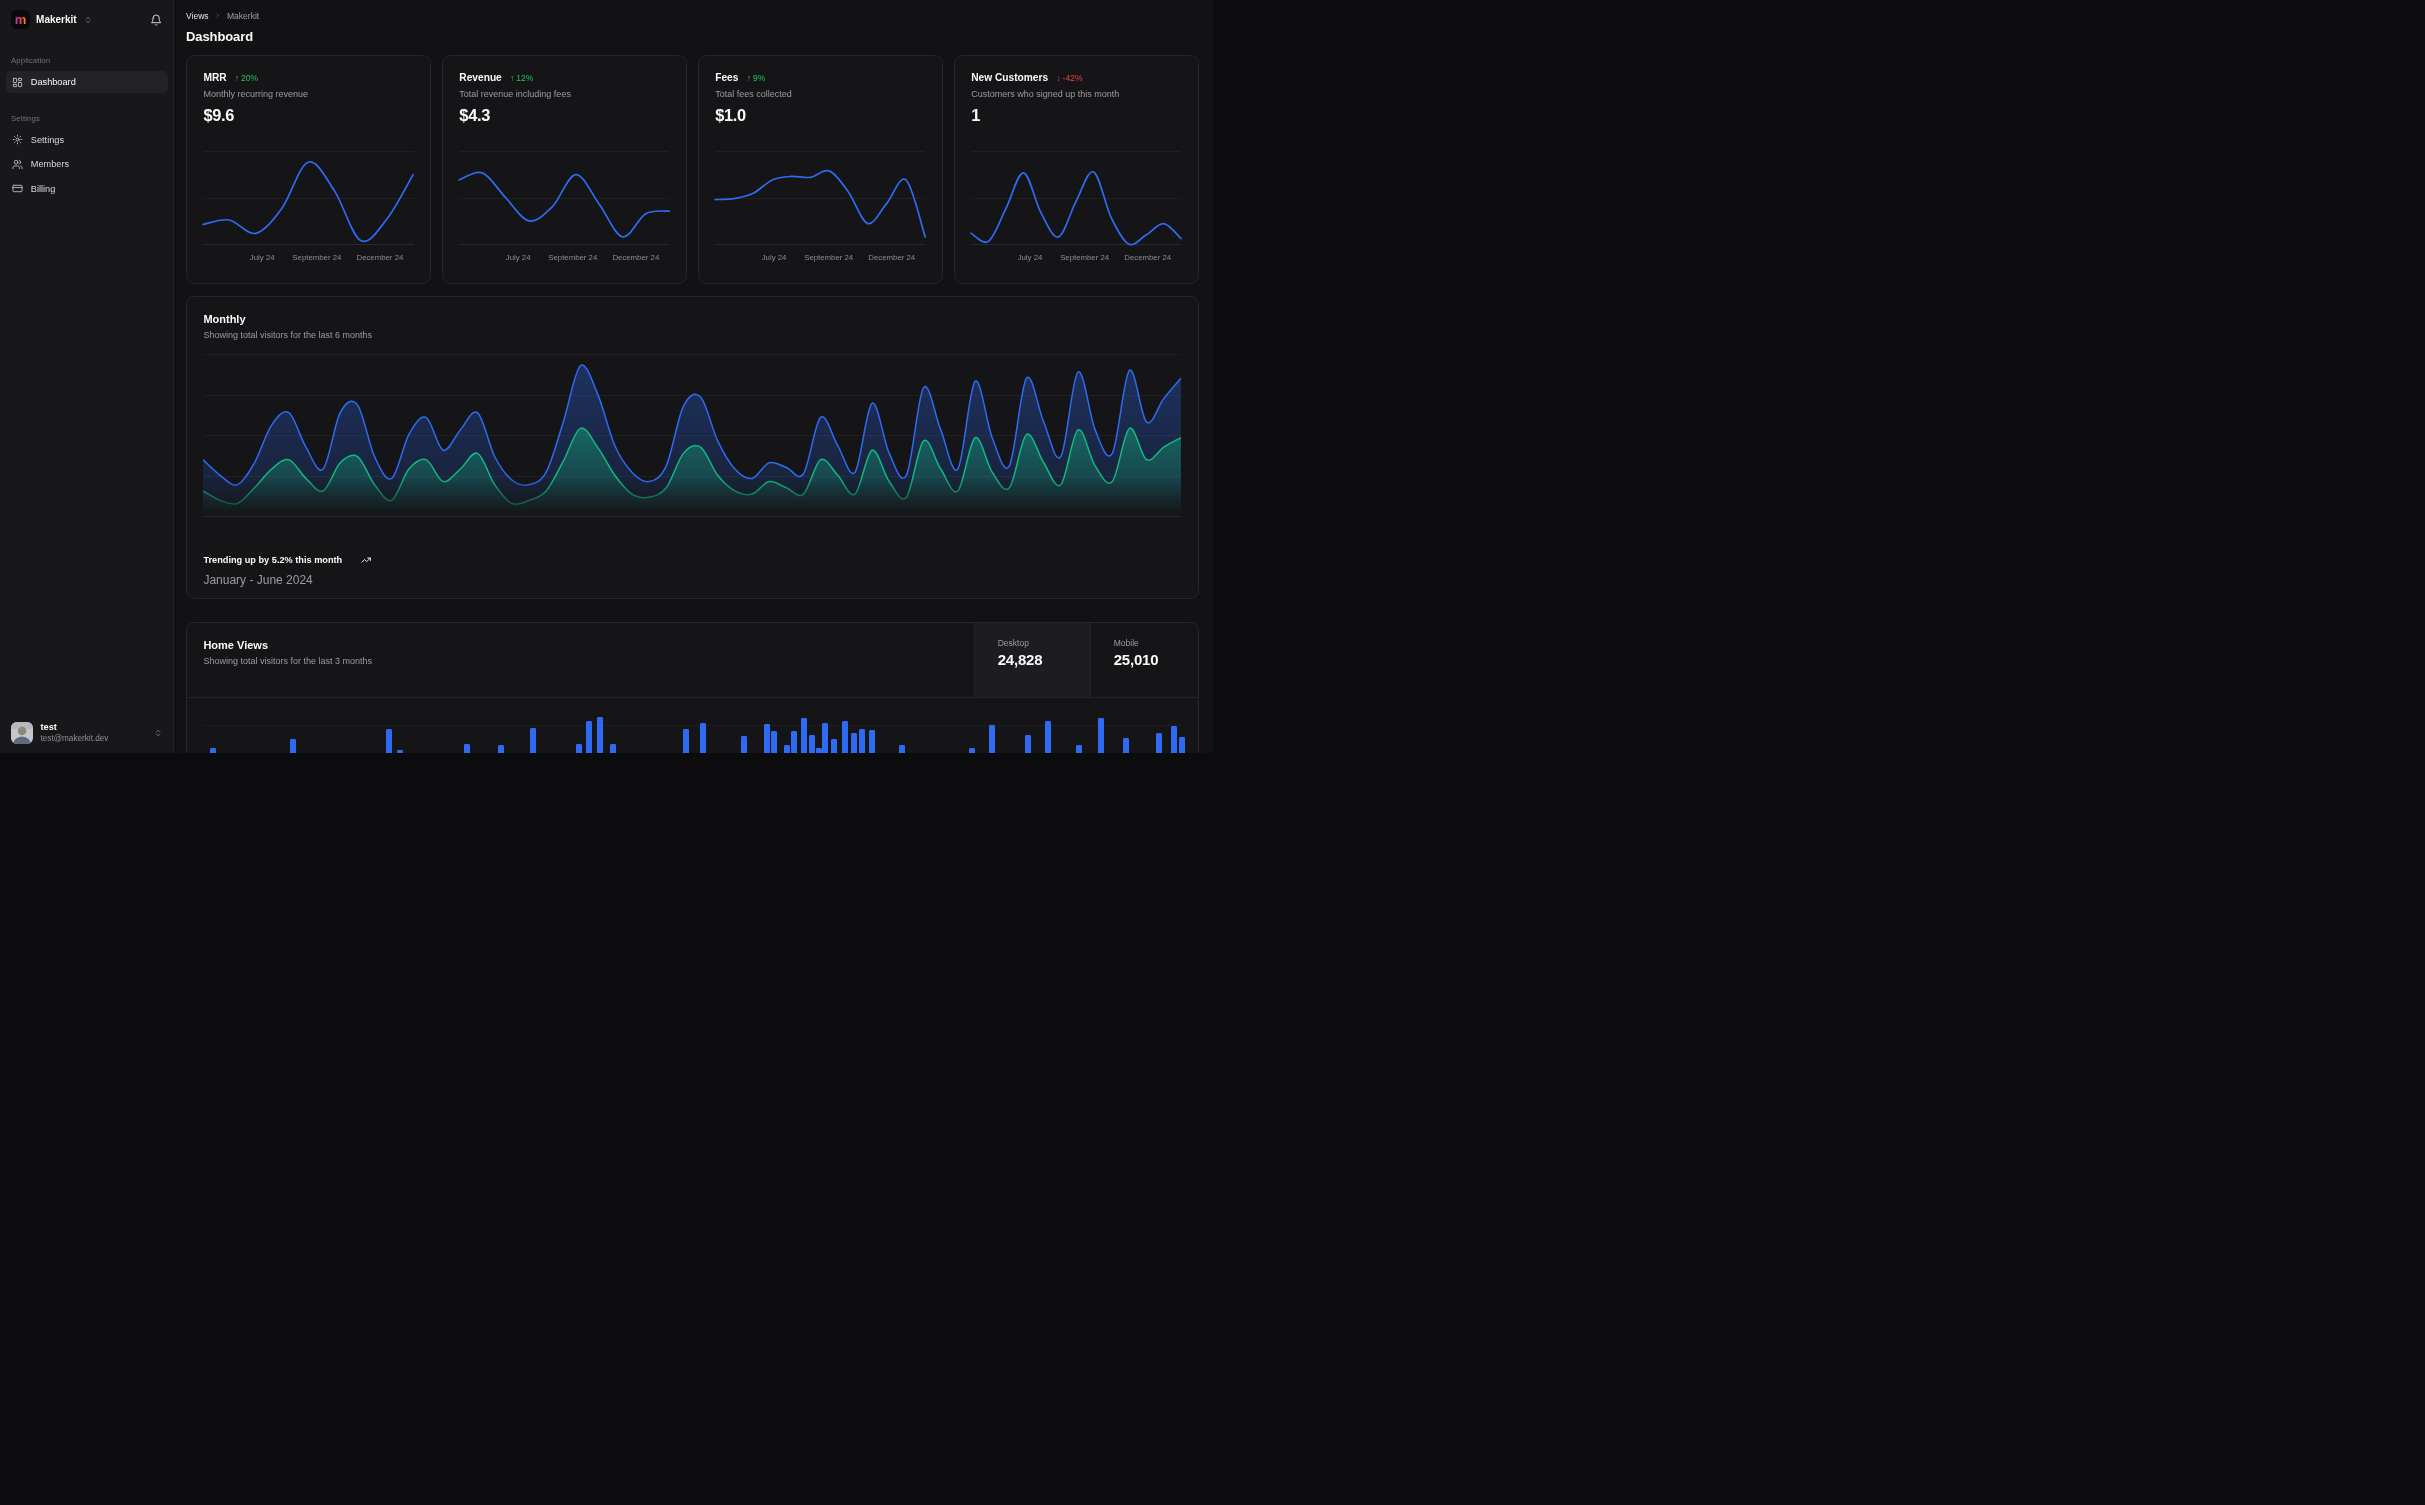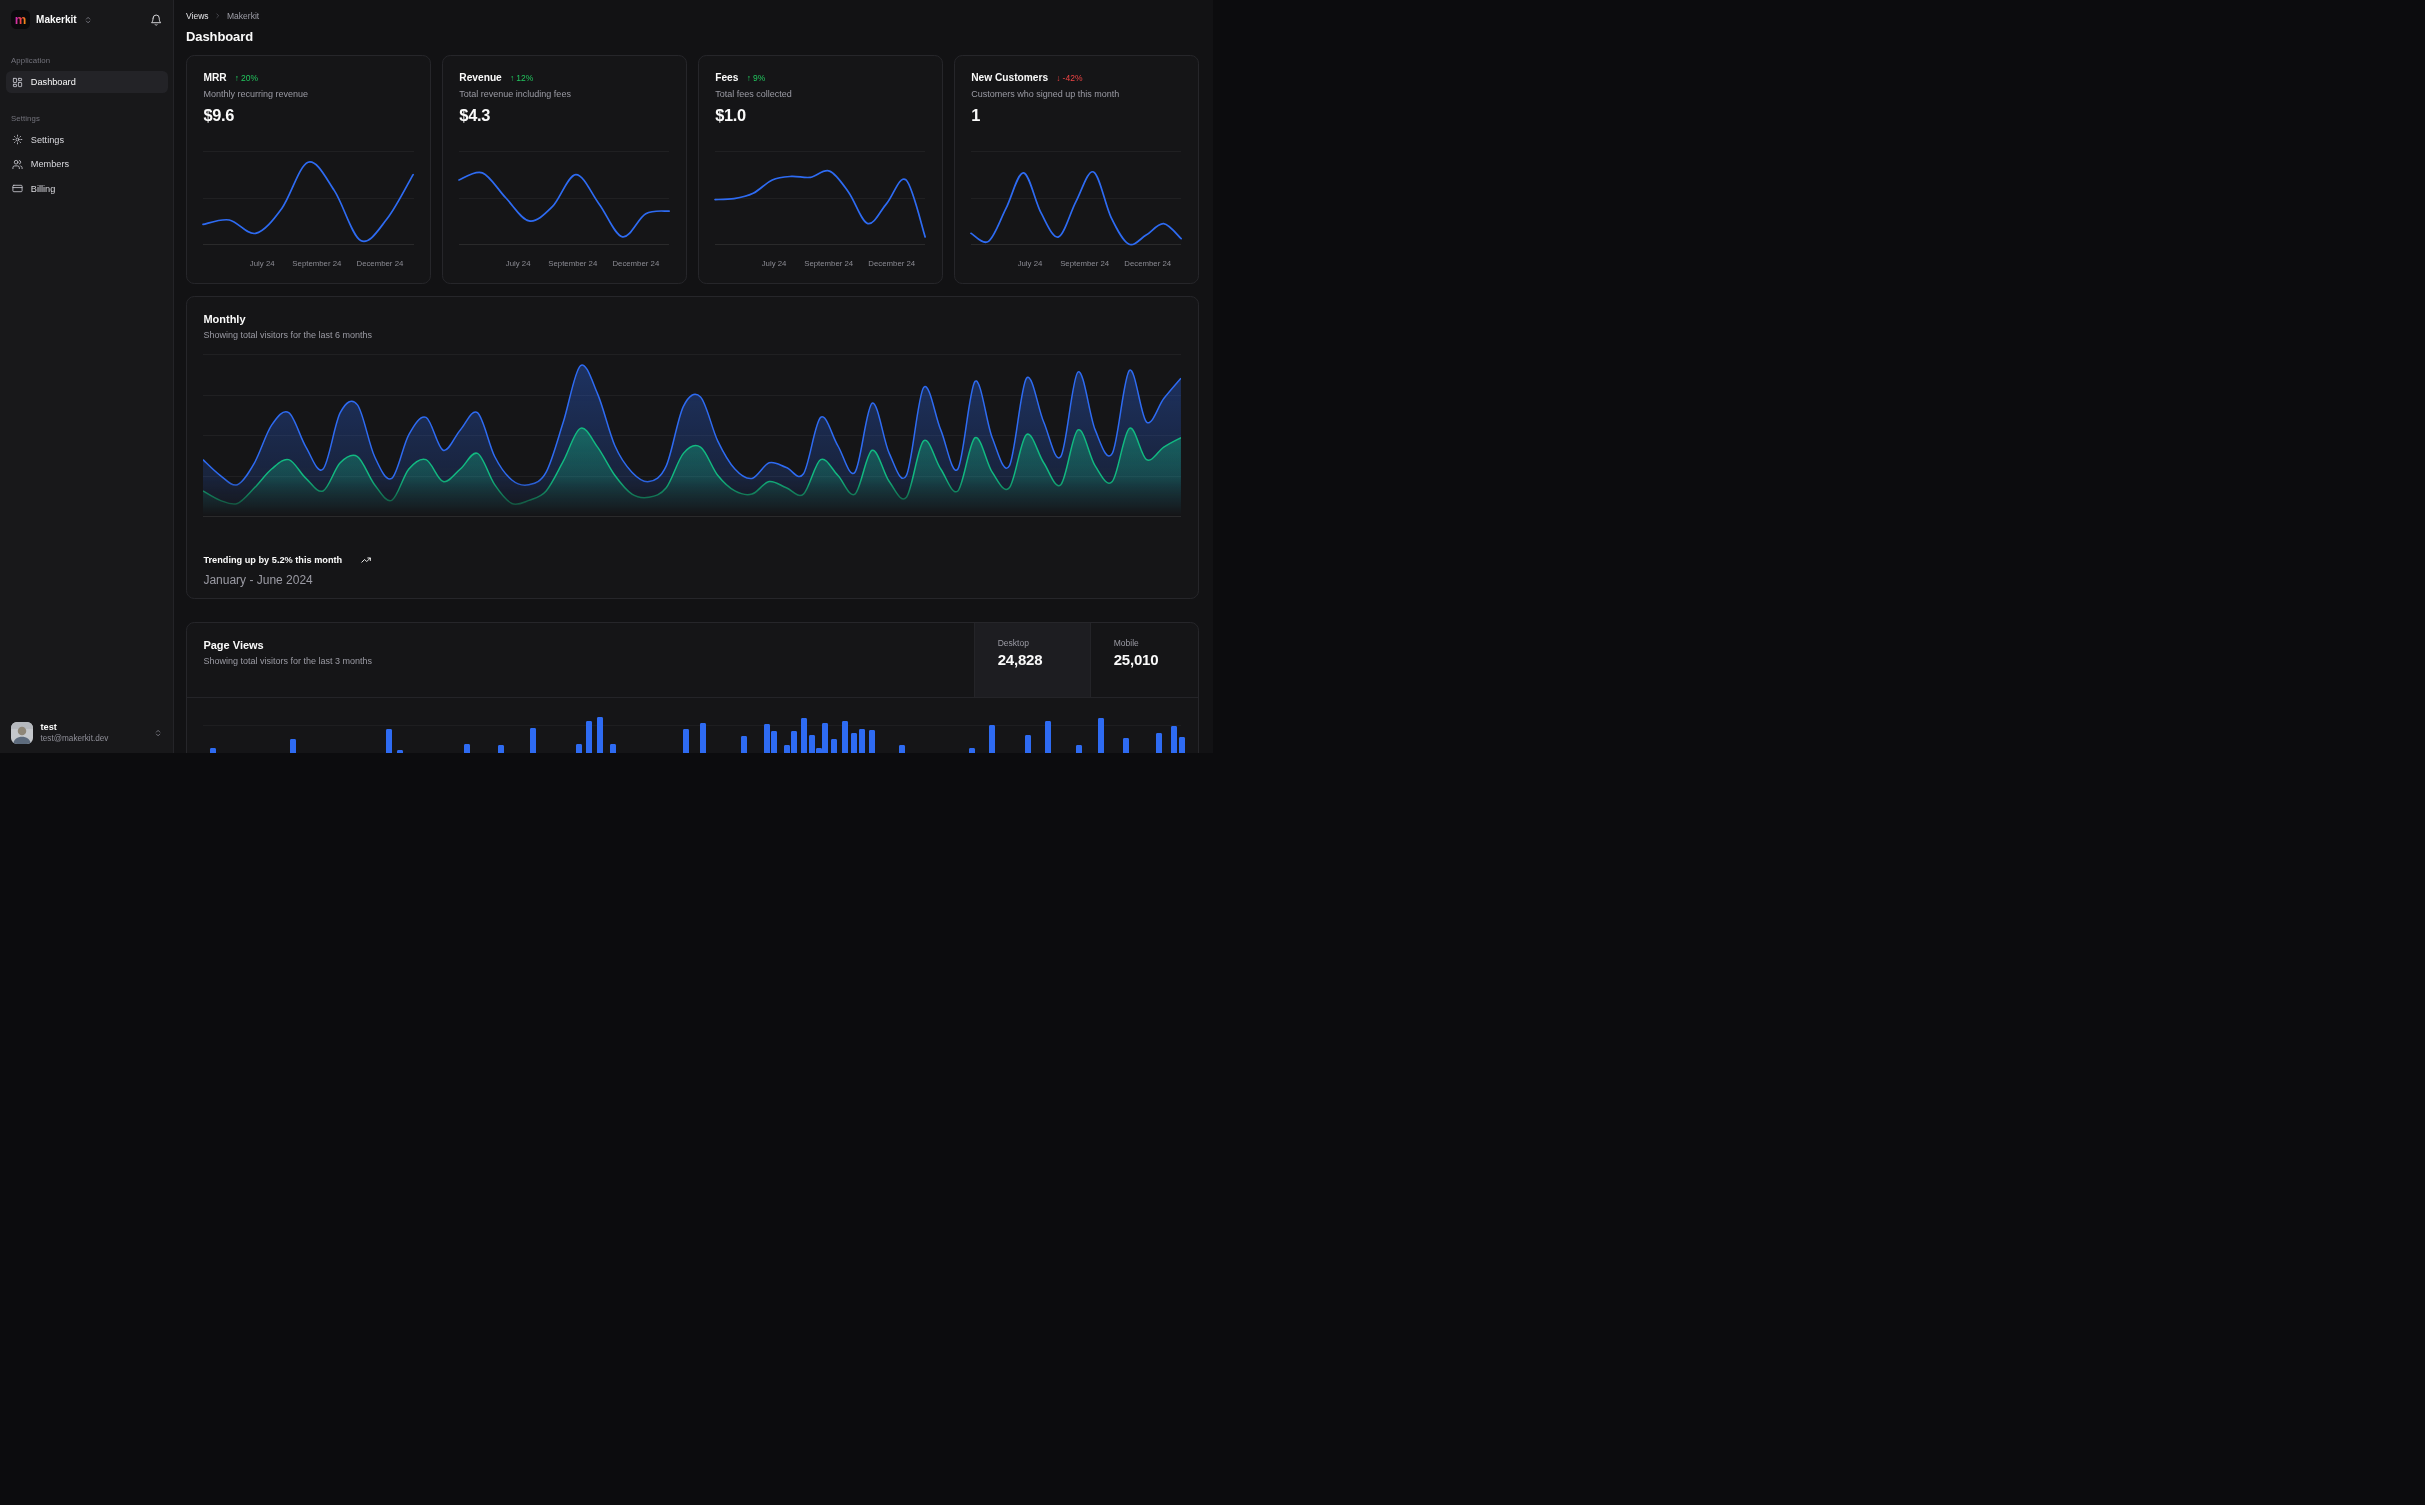--- a/index.html
+++ b/index.html
@@ -47,21 +47,21 @@
   .stat-card { position:relative; flex:1 1 0; height:229px; padding:16.4px; overflow:hidden; }
   .stat-head { display:flex; align-items:flex-end; gap:8.2px; }
   .stat-title { font-size:10.2px; font-weight:700; }
   .stat-badge { display:inline-flex; align-items:center; gap:2px; font-size:8.5px; font-weight:500; }
   .stat-desc { margin-top:6.1px; font-size:9px; color:#9b9ba4; }
   .stat-value { margin-top:6.1px; font-size:16.4px; font-weight:700; letter-spacing:-0.3px; }
   .spark { position:absolute; left:16.4px; right:16.4px; top:95px; height:93px; }
   .gl { position:absolute; left:0; right:0; height:0.7px; background:rgba(255,255,255,0.05); }
   .gl.base { background:rgba(255,255,255,0.09); }
   .spark-svg { position:absolute; inset:0; width:100%; height:100%; overflow:visible; }
-  .axis { position:absolute; left:16.4px; right:16.4px; top:203px; height:11px; }
+  .axis { position:absolute; left:16.4px; right:16.4px; top:197px; height:11px; }
   .ax { position:absolute; transform:translateX(-50%); font-size:7.8px; color:#8b8b93; white-space:nowrap; }
 
   
   .visitors-card { position:absolute; left:0; right:0; top:296px; height:303px; padding:16.4px; }
   .sec-title { font-size:11px; font-weight:700; }
   .sec-sub { margin-top:4.8px; font-size:9px; color:#9b9ba4; }
   .vplot { position:absolute; left:16.4px; right:16.4px; top:57px; height:162px; }
   .vsvg { position:absolute; inset:0; width:100%; height:100%;
     -webkit-mask-image:linear-gradient(to bottom,#000 76%,rgba(0,0,0,.4) 93%,transparent 100%);
             mask-image:linear-gradient(to bottom,#000 76%,rgba(0,0,0,.4) 93%,transparent 100%); }
@@ -334,21 +334,21 @@
               <path d="M16 7h6v6"></path>
             </svg>
         </span>
       </div>
       <div class="trend-period">January - June 2024</div>
     </section>
 
     <section class="card pv-card">
       <div class="pv-header">
         <div class="pv-titles">
-          <div class="sec-title">Page Views</div>
+          <div class="sec-title">Home Views</div>
           <div class="sec-sub">Showing total visitors for the last 3 months</div>
         </div>
         <div class="pv-toggle t0 selected">
           <div class="pv-t-label">Desktop</div>
           <div class="pv-t-value">24,828</div>
         </div>
         <div class="pv-toggle t1">
           <div class="pv-t-label">Mobile</div>
           <div class="pv-t-value">25,010</div>
         </div>

